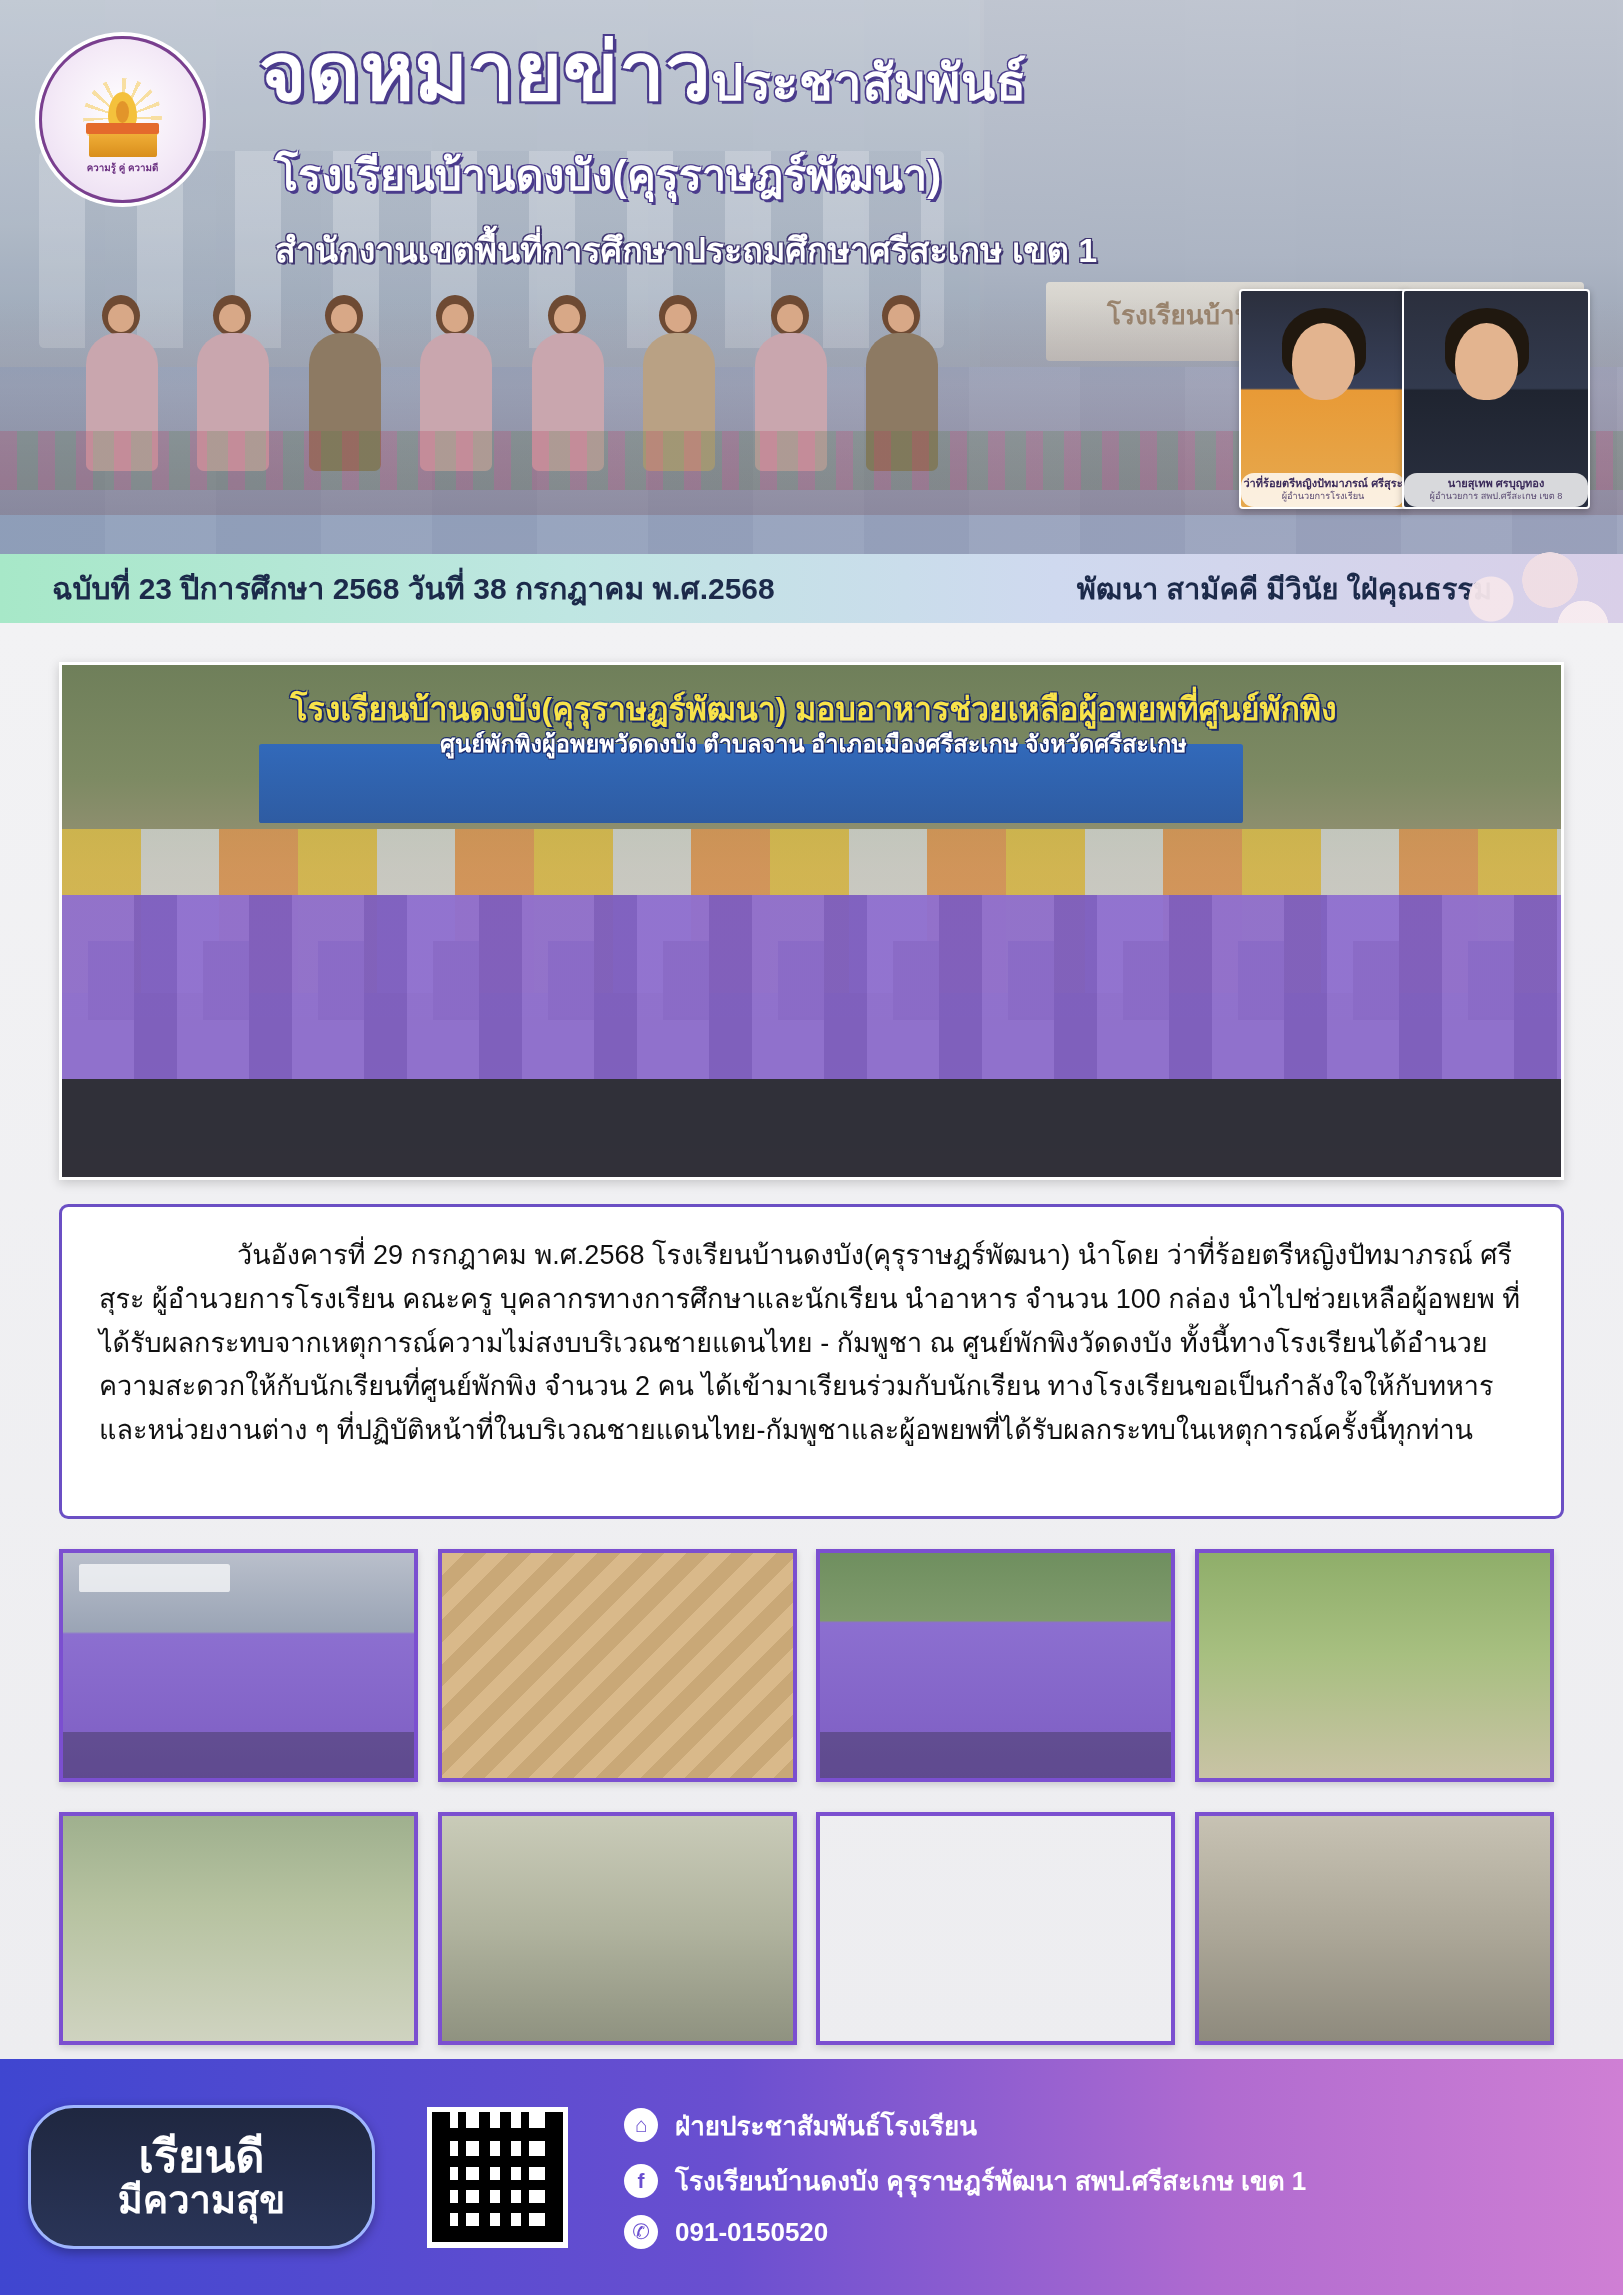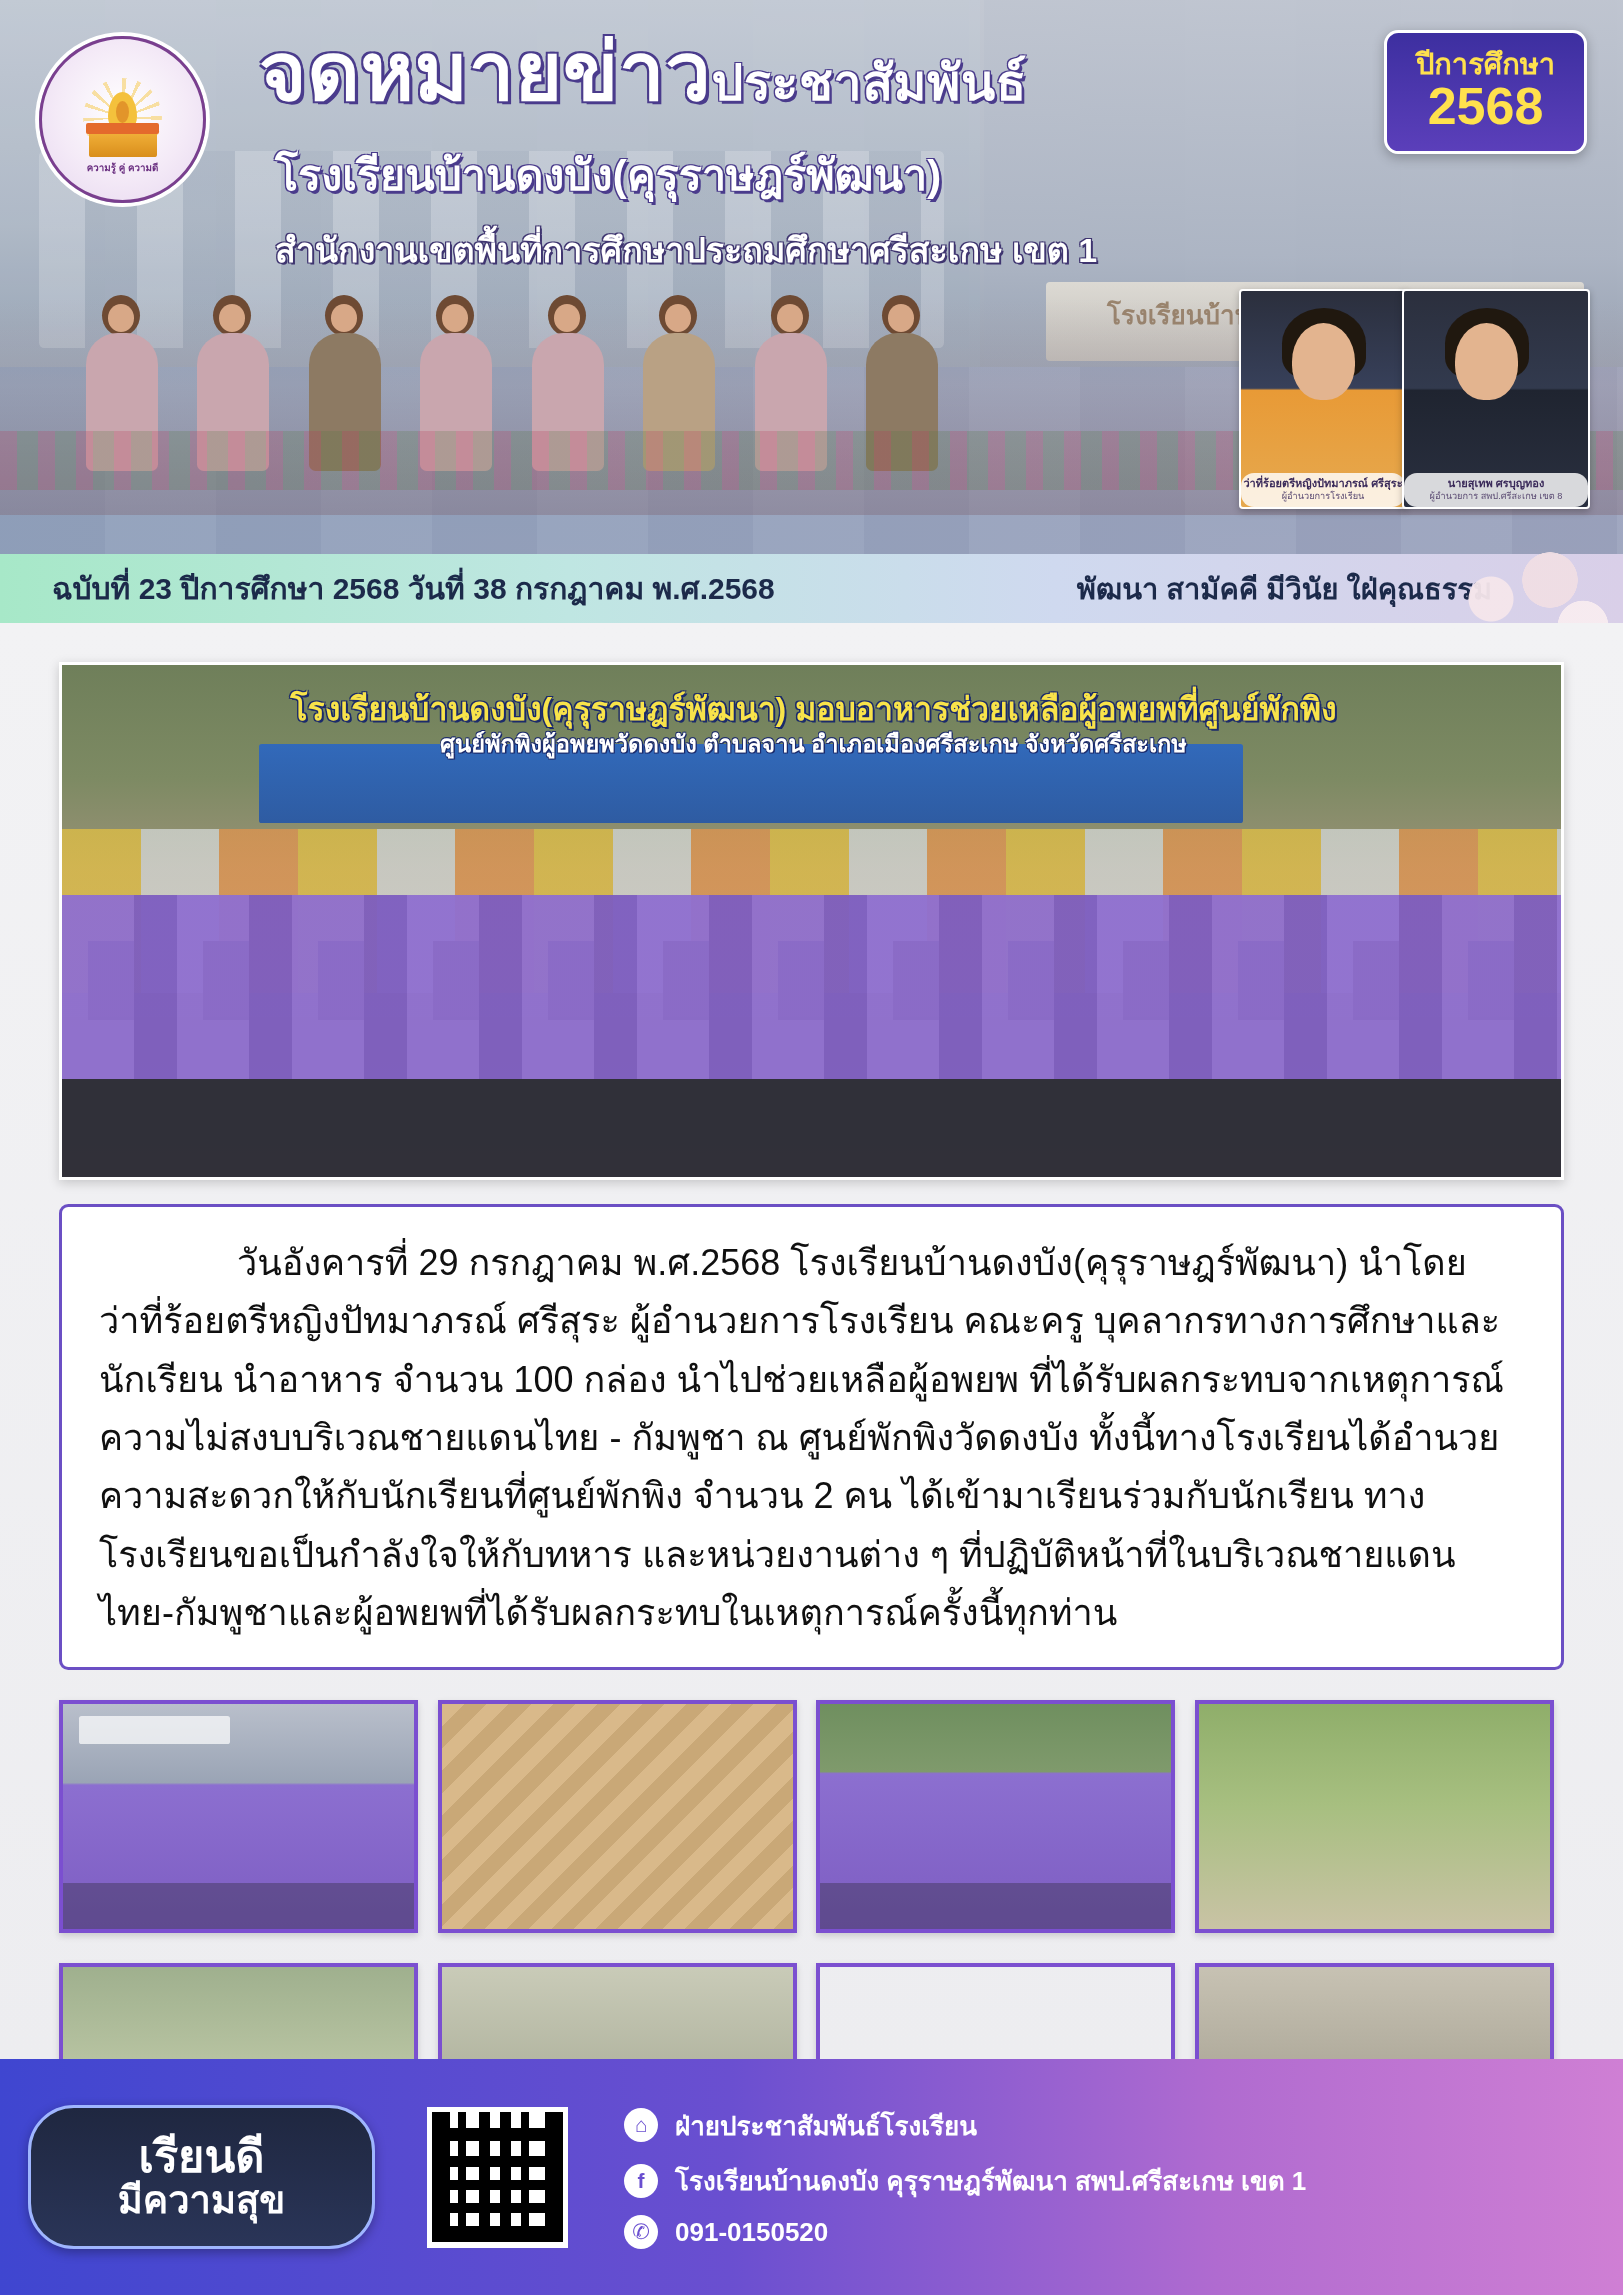--- a/index.html
+++ b/index.html
@@ -218,21 +218,21 @@
     background:repeating-linear-gradient(90deg,transparent 0px,transparent 26px,#3a2418 26px,#3a2418 72px,transparent 72px,transparent 115px);
     border-radius:26px;
   }
   
   .article{
     position:relative;margin-top:23.6px;width:1505px;min-height:315px;
     background:#ffffff;border:3.3px solid #6b4fc4;border-radius:9.2px;
     box-sizing:border-box;padding:27.5px 37px 25px 37px;
   }
   .article p{
-    margin:0;font-size:36px;line-height:1.62;color:#101010;text-indent:138px;text-align:left;
+    margin:0;font-size:27px;line-height:1.62;color:#101010;text-indent:138px;text-align:left;
   }
   
   .grid{
     display:flex;gap:19.7px;margin-top:30px;width:1505px;
   }
   .gphoto{
     width:359px;height:233px;border:4.6px solid #7b4fd0;box-shadow:0 2.6px 6.6px rgba(0,0,0,.15);
     box-sizing:border-box;position:relative;overflow:hidden;
   }
   .g1{background:linear-gradient(180deg,#b9bfcb 0%,#9aa4b5 35%,#8c6fd0 36%,#7d5dc2 100%);}
@@ -338,24 +338,20 @@
       <div class="logo-motto">ความรู้ คู่ ความดี</div>
     </div>
   </div>
 
   <div class="title-main">
     <span>จดหมายข่าว</span><span class="title-sub-inline">ประชาสัมพันธ์</span>
   </div>
   <div class="title-school">โรงเรียนบ้านดงบัง(คุรุราษฎร์พัฒนา)</div>
   <div class="title-office">สำนักงานเขตพื้นที่การศึกษาประถมศึกษาศรีสะเกษ เขต 1</div>
 
-  <div class="year-badge">
-    <div class="year-label">ปีการศึกษา</div>
-    <div class="year-value">2568</div>
-  </div>
 
   <div class="portrait p1">
     <div class="hair"></div>
       <div class="face"></div>
     <div class="namebar">
       <span class="nm">ว่าที่ร้อยตรีหญิงปัทมาภรณ์ ศรีสุระ</span>
       <span class="rl">ผู้อำนวยการโรงเรียน</span>
     </div>
   </div>
   <div class="portrait p2">

